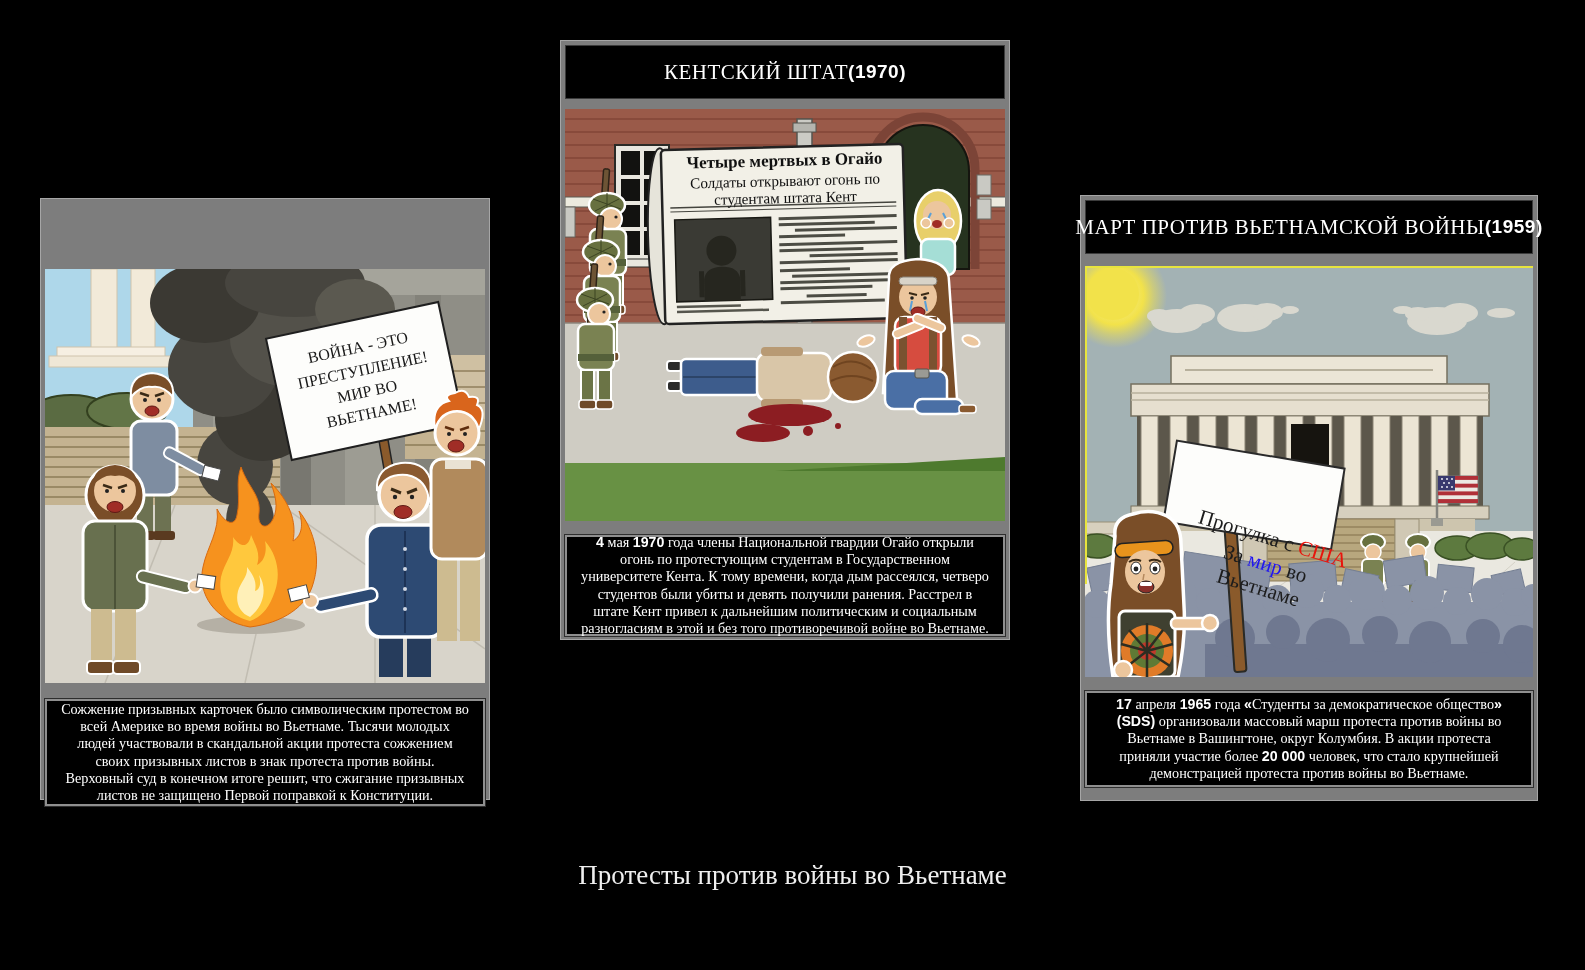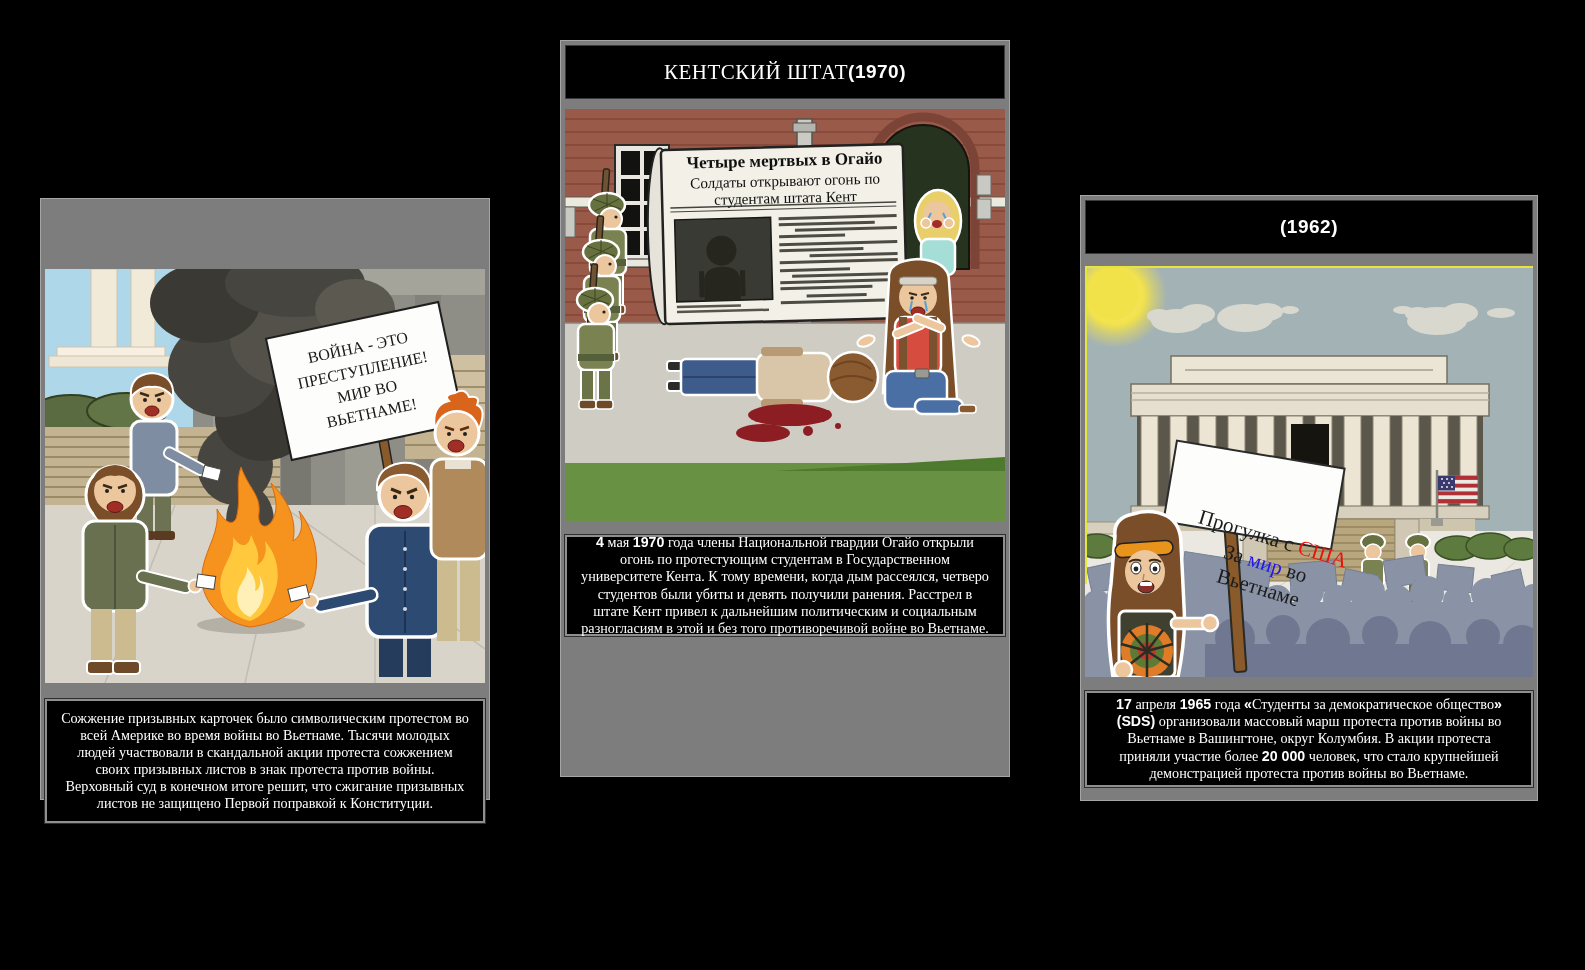--- a/index.html
+++ b/index.html
@@ -149,26 +149,26 @@
           <circle cx="404" cy="165" r="2" fill="#222"></circle>
             <circle cx="420" cy="165" r="2" fill="#222"></circle>
           <ellipse cx="411" cy="177" rx="8" ry="6" fill="#a02d26" stroke="#5f1a15"></ellipse>
         </g>
       </svg>
       <div class="overlay sign-text-left">ВОЙНА - ЭТО
 ПРЕСТУПЛЕНИЕ!
 МИР ВО
 ВЬЕТНАМЕ!</div>
     </div>
-    <div class="desc" style="top:500px;height:124px">
+    <div class="desc" style="top:500px;height:107px">
       <p><span>Сожжение призывных карточек было символическим протестом во всей Америке во время войны во Вьетнаме. Тысячи молодых людей участвовали в скандальной акции протеста сожжением своих призывных листов в знак протеста против войны. Верховный суд в конечном итоге решит, что сжигание призывных листов не защищено Первой поправкой к Конституции.</span></p>
     </div>
   </section>
 
-  <section class="panel" style="left:560px;top:40px;width:450px;height:737px">
+  <section class="panel" style="left:560px;top:40px;width:450px;height:600px">
     <div class="titlebar">
       <span>КЕНТСКИЙ ШТАТ</span>
       <span class="title-year">(1970)</span>
     </div>
     <div class="scene" style="top:68px;height:412px">
       <svg viewBox="0 0 442 412" width="442" height="412">
         <rect width="442" height="412" fill="#9a5a49"></rect>
         <g stroke="#7f4335" stroke-width="1.3" opacity="0.85">
           <path d="M0,10 H442 M0,23 H442 M0,36 H442 M0,49 H442 M0,62 H442 M0,75 H442 M0,102 H442 M0,115 H442 M0,128 H442 M0,141 H442 M0,154 H442 M0,167 H442 M0,180 H442 M0,193 H442 M0,206 H442" fill="none"></path>
         </g>
@@ -301,21 +301,22 @@
         <div class="np-sub">Солдаты открывают огонь по студентам штата Кент</div>
       </div>
     </div>
     <div class="desc" style="top:494px;height:101px">
       <p><span class="seg-b">4</span><span> мая </span><span class="seg-b">1970</span><span> года члены Национальной гвардии Огайо открыли огонь по протестующим студентам в Государственном университете Кента. К тому времени, когда дым рассеялся, четверо студентов были убиты и девять получили ранения. Расстрел в штате Кент привел к дальнейшим политическим и социальным разногласиям в этой и без того противоречивой войне во Вьетнаме.</span></p>
     </div>
   </section>
 
   <section class="panel" style="left:1080px;top:195px;width:458px;height:606px">
     <div class="titlebar">
-      <span class="title-year">(1962)</span>
+      <span>МАРТ ПРОТИВ ВЬЕТНАМСКОЙ ВОЙНЫ</span>
+      <span class="title-year">(1959)</span>
     </div>
     <div class="scene" style="top:70px;height:411px">
       <svg viewBox="0 0 450 411" width="450" height="411">
         <defs>
           <radialGradient id="sg">
             <stop offset="0" stop-color="#f7ef9e"></stop>
               <stop offset="0.55" stop-color="#f2e24a"></stop>
             <stop offset="0.75" stop-color="#f2e24a" stop-opacity="0.5"></stop>
               <stop offset="1" stop-color="#f2e24a" stop-opacity="0"></stop>
           </radialGradient>
@@ -486,13 +487,14 @@
       </svg>
       <div class="overlay sign-text-right"><span>Прогулка с </span><span style="color: rgb(232, 20, 12);">США</span><span>
 За </span><span style="color: rgb(32, 21, 240);">мир</span><span> во
 Вьетнаме</span></div>
     </div>
     <div class="desc" style="top:495px;height:96px">
       <p><span class="seg-b">17</span><span> апреля </span><span class="seg-b">1965</span><span> года </span><span class="seg-b">«</span><span>Студенты за демократическое общество</span><span class="seg-b">»</span><span> </span><span class="seg-b">(SDS)</span><span> организовали массовый марш протеста против войны во Вьетнаме в Вашингтоне, округ Колумбия. В акции протеста приняли участие более </span><span class="seg-b">20 000</span><span> человек, что стало крупнейшей демонстрацией протеста против войны во Вьетнаме.</span></p>
     </div>
   </section>
 
+  <div class="caption">Протесты против войны во Вьетнаме</div>
 </div>
 
 </body></html>

